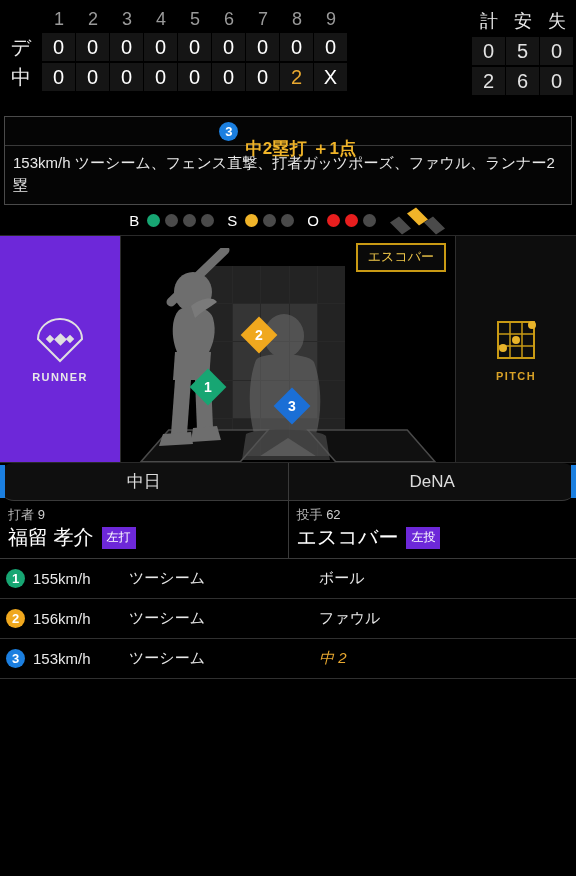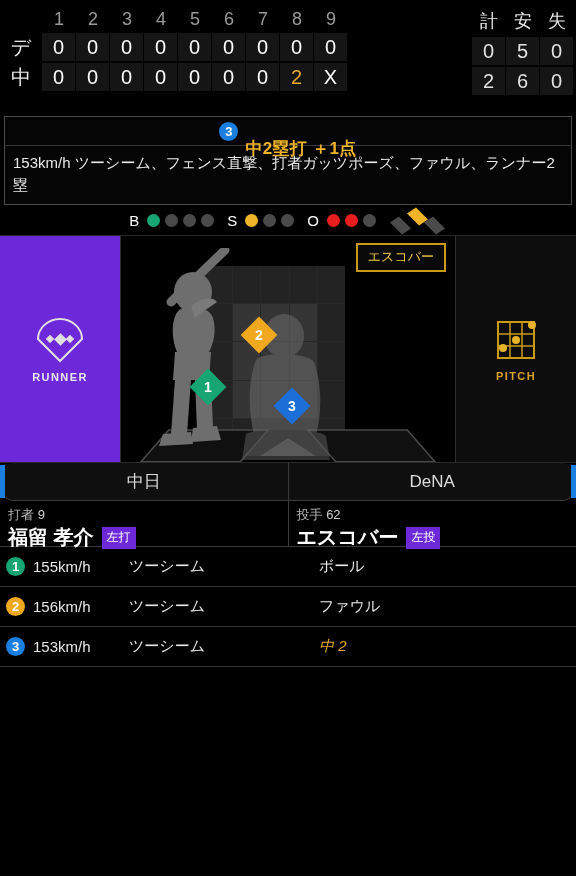--- a/index.html
+++ b/index.html
@@ -212,27 +212,27 @@
   .team-tabs::before { left: 0; }
   .team-tabs::after { right: 0; }
   .team-tab {
     flex: 1;
     display: flex; align-items: center; justify-content: center;
     color: #dcdcdc; font-size: 17px;
   }
   .team-tab.first { border-right: 1px solid #3a3a3a; }
 
   
-  .player-row { display: flex; height: 46px; border-bottom: 1px solid #3a3a3a; }
+  .player-row { display: flex; height: 58px; border-bottom: 1px solid #3a3a3a; }
   .player-cell { flex: 1; padding: 5px 8px 0 8px; }
   .player-cell.first { border-right: 1px solid #3a3a3a; }
   .pc-role { color: #b4b4b4; font-size: 13px; line-height: 17px; }
   .pc-role .num { color: #cfcfcf; font-size: 13px; }
   .pc-name-line { display: flex; align-items: center; gap: 8px; margin-top: 1px; }
-  .pc-name { color: #fff; font-size: 20px; font-weight: bold; }
+  .pc-name { color: #fff; font-size: 20px; }
   .hand-badge {
     background: #6d28d9; color: #fff;
     font-size: 12px; padding: 2px 5px 3px 5px;
   }
 
   
   .log-row {
     display: flex; align-items: center;
     height: 40px;
     border-bottom: 1px solid #303030;

